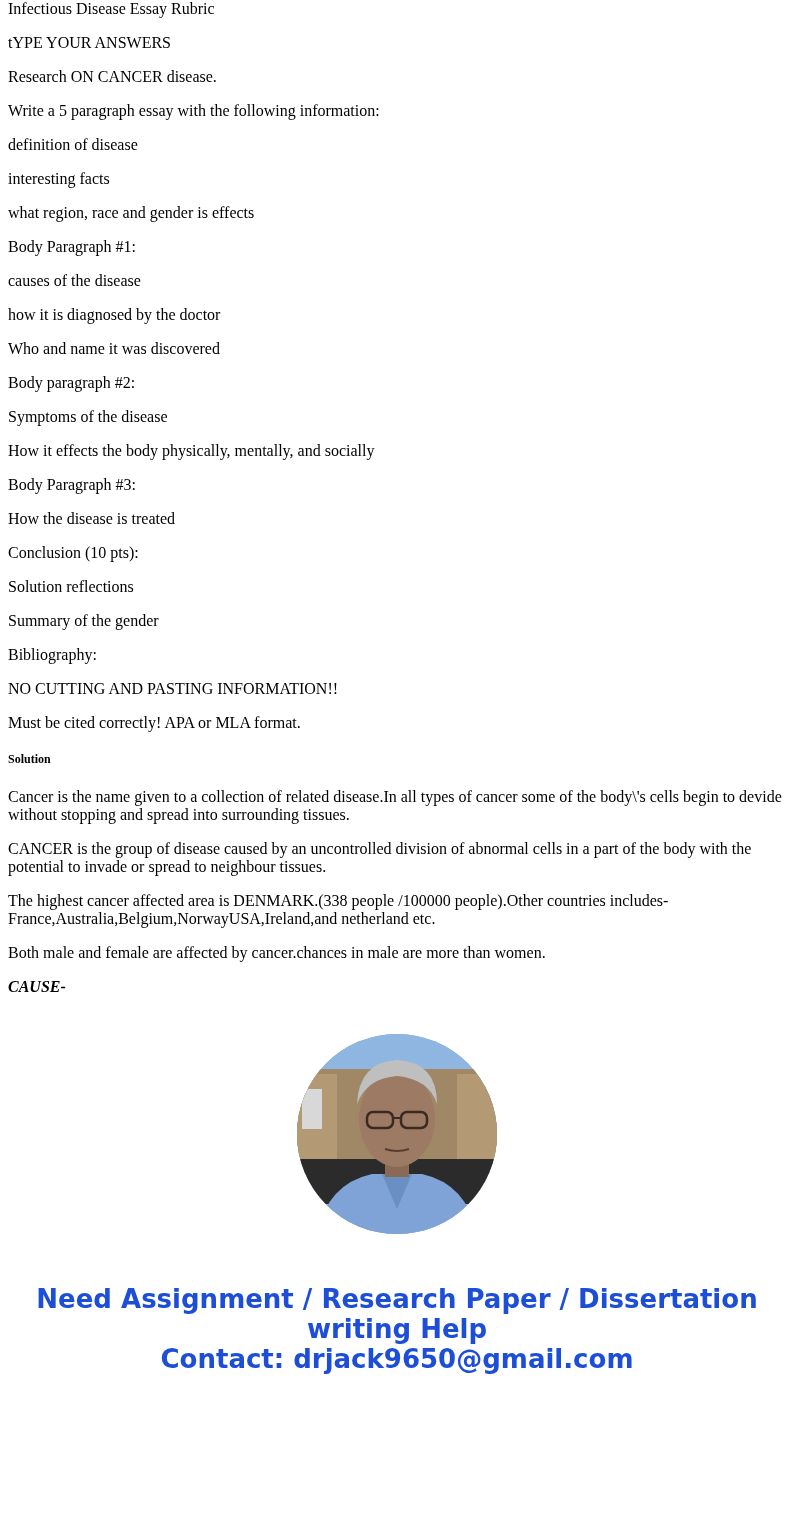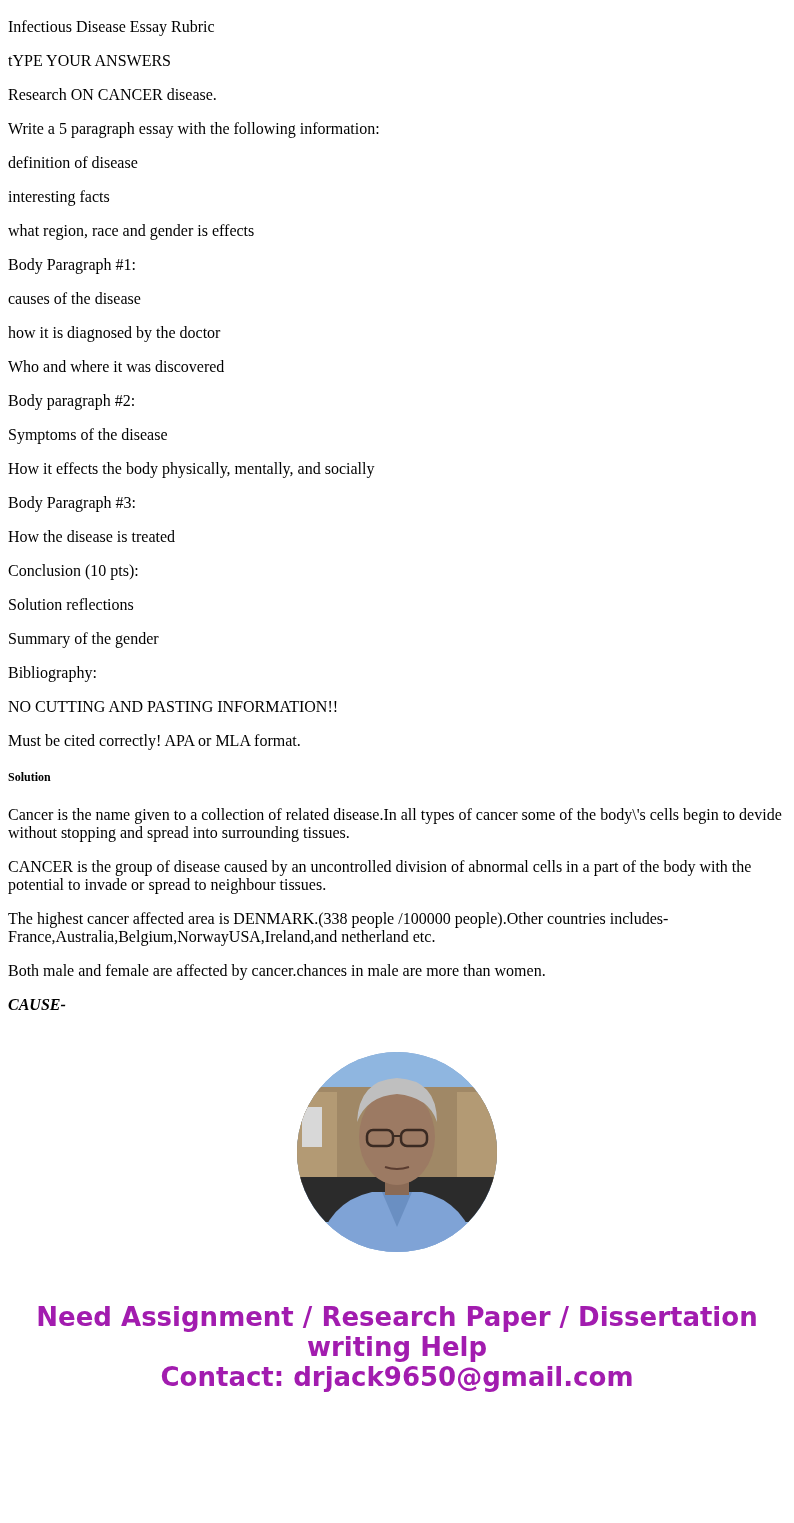--- a/index.html
+++ b/index.html
@@ -10,21 +10,21 @@
       font-size: 16px;
       color: #000000;
       position: relative;
     }
     .content { padding: 0 8px; }
     .content p {
       margin: 0;
       line-height: 18px;
     }
     .question p { margin-bottom: 16px; }
-    .question p:first-child { padding-top: 18px; }
+    .question p:first-child { padding-top: 0; }
     h3.solution-title {
       font-size: 12px;
       font-weight: bold;
       margin: 11px 0 18px 0;
       line-height: 22px;
     }
     .answer p { margin-bottom: 16px; }
     .answer p.cause { font-weight: bold; font-style: italic; }
     .avatar-wrap {
       width: 100%;
@@ -38,39 +38,39 @@
       background: #7a9fcf;
     }
     .avatar svg { display: block; }
     .promo {
       text-align: center;
       font-family: "DejaVu Sans", sans-serif;
       font-weight: bold;
       font-size: 26px;
       line-height: 30px;
       margin-top: 50px;
-      color: #a21caf;
+      color: #1d4ed8;
     }
   </style>
 </head>
 <body>
 
 <div class="content">
   <div class="question">
     <p>Infectious Disease Essay Rubric</p>
     <p>tYPE YOUR ANSWERS</p>
     <p>Research ON CANCER disease.</p>
     <p>Write a 5 paragraph essay with the following information:</p>
     <p>definition of disease</p>
     <p>interesting facts</p>
     <p>what region, race and gender is effects</p>
     <p>Body Paragraph #1:</p>
     <p>causes of the disease</p>
     <p>how it is diagnosed by the doctor</p>
-    <p>Who and where it was discovered</p>
+    <p>Who and name it was discovered</p>
     <p>Body paragraph #2:</p>
     <p>Symptoms of the disease</p>
     <p>How it effects the body physically, mentally, and socially</p>
     <p>Body Paragraph #3:</p>
     <p>How the disease is treated</p>
     <p>Conclusion (10 pts):</p>
     <p>Solution reflections</p>
     <p>Summary of the gender</p>
     <p>Bibliography:</p>
     <p>NO CUTTING AND PASTING INFORMATION!!</p>

